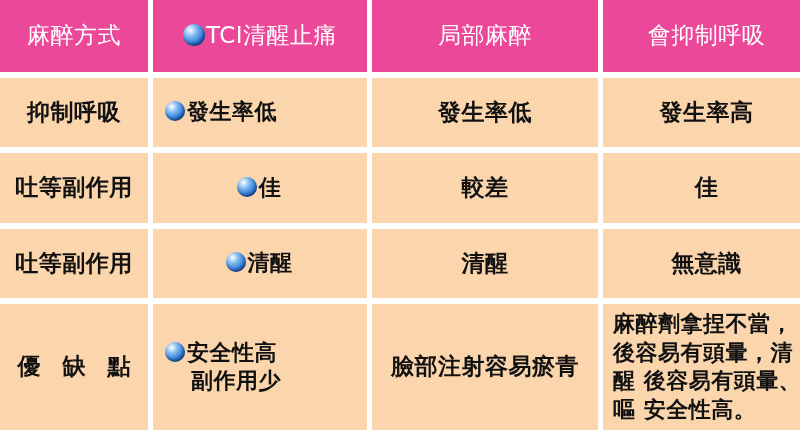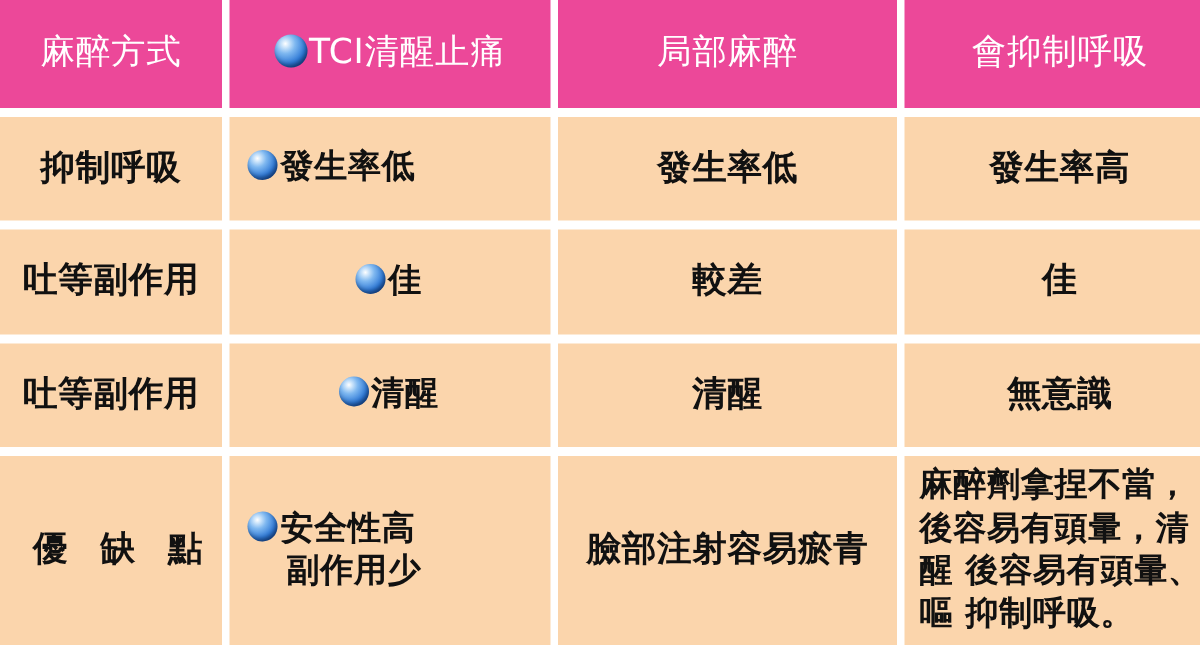--- a/index.html
+++ b/index.html
@@ -53,21 +53,21 @@
     color: #111111;
     font-size: 23px;
     font-weight: 600;
     letter-spacing: 0.5px;
     margin-top: 35px;
   }
   tbody tr.row-standard td { height: 69px; }
   tbody tr.row-tall td     { height: 125px; }
 
   td.attr-cell { font-weight: 600; }
-  td.attr-cell.spaced { letter-spacing: 7px; text-indent: 7px; text-align: right; }
+  td.attr-cell.spaced { letter-spacing: 7px; text-indent: 7px; }
 
   
   td.block-cell {
     text-align: left;
     padding-left: 12px;
     padding-right: 8px;
     font-size: 22px;
     line-height: 1.30;
   }
   td.block-cell .line { display: block; white-space: nowrap; }
@@ -168,18 +168,18 @@
       <td class="attr-cell spaced">優 缺 點</td>
       <td class="block-cell">
         <span class="line"><span class="ball-icon sm"></span><span>安全性高</span></span>
         <span class="line indent">副作用少</span>
       </td>
       <td>臉部注射容易瘀青</td>
       <td class="para-cell">
         <span class="line">麻醉劑拿捏不當，</span>
         <span class="line">後容易有頭暈，清醒</span>
         <span class="line">後容易有頭暈、嘔</span>
-        <span class="line">抑制呼吸。</span>
+        <span class="line">安全性高。</span>
       </td>
     </tr>
 
   </tbody>
 </table>
 
 </body></html>

